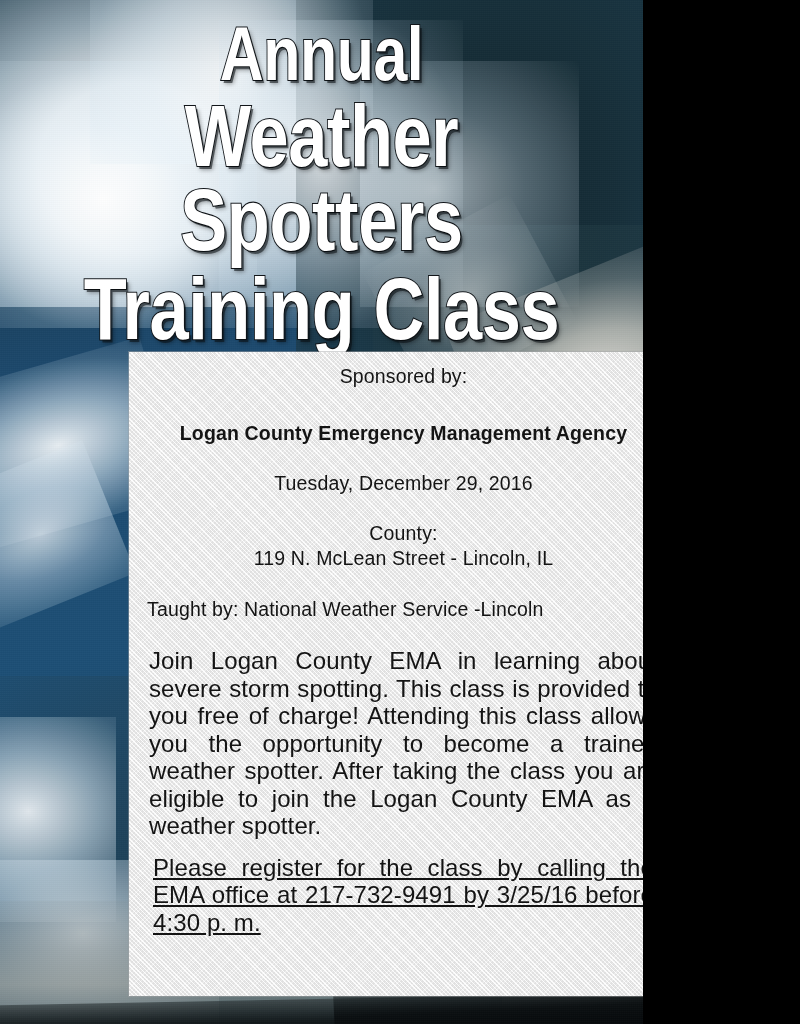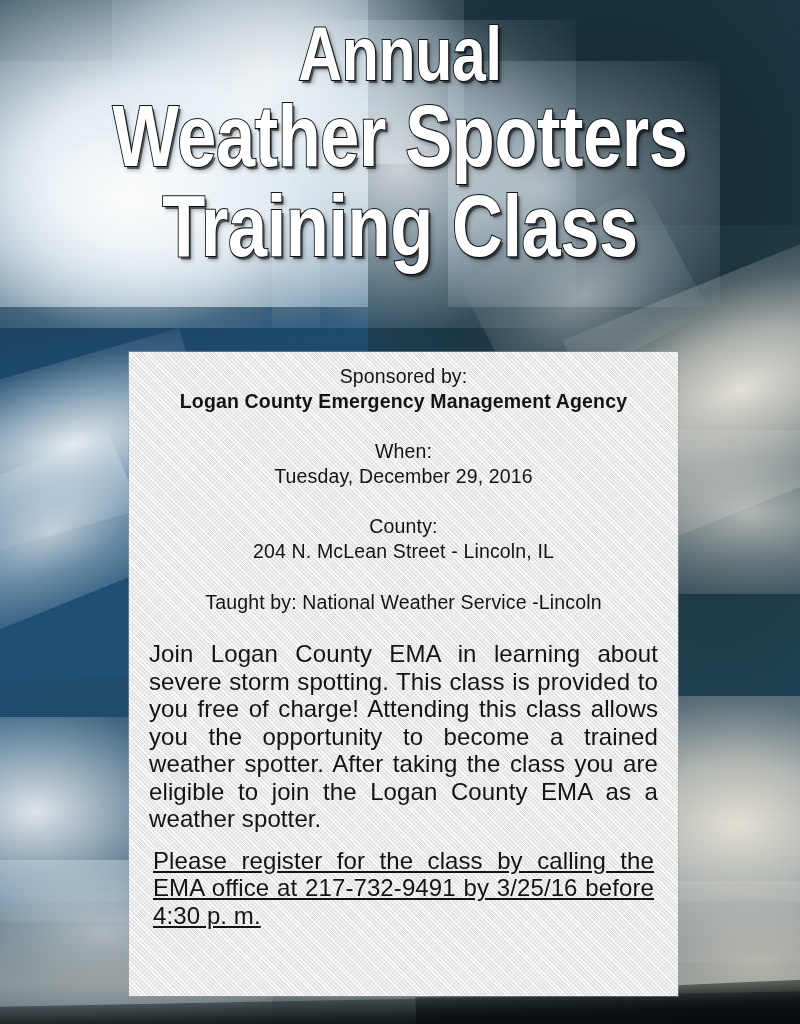--- a/index.html
+++ b/index.html
@@ -3,21 +3,21 @@
 <meta charset="utf-8">
 <title>Annual Weather Spotters Training Class Flyer</title>
 <style>
   html, body {
     margin: 0;
     padding: 0;
     background: #000;
   }
   #flyer {
     position: relative;
-    width: 800px;
+    width: 643px;
     height: 1024px;
     overflow: hidden;
     font-family: "Liberation Sans", sans-serif;
     background: #701a75;
   }
 
   
   .sky-base {
     position: absolute;
     inset: 0;
@@ -289,40 +289,39 @@
     color: #141414;
     font-family: "Liberation Sans", sans-serif;
   }
   .panel .center { text-align: center; }
   .ln {
     font-size: 19.5px;
     line-height: 25px;
     letter-spacing: 0.15px;
     white-space: nowrap;
   }
-  .ln.bold { font-weight: bold; }
+  .ln.bold { font-weight: bold; margin-top: 32px; }
   .spacer-sm { height: 25px; }
   .spacer-xs { height: 14px; }
   .para {
     font-size: 24px;
     line-height: 27.5px;
     text-align: justify;
     text-justify: inter-word;
     letter-spacing: 0.1px;
     margin: 0;
     padding: 0 2px;
   }
   .para.last {
     padding: 0 6px;
     text-decoration: underline;
   }
   .taught {
     font-size: 19.5px;
     line-height: 26px;
-    text-align: center;
     letter-spacing: 0.15px;
     white-space: nowrap;
   }
 </style>
 </head>
 <body>
 
 <div id="flyer">
 
   <div class="sky-base"></div>
@@ -354,27 +353,26 @@
     <span class="title-line t3">Training Class</span>
   </div>
 
   <div class="panel">
 
     <div class="center ln">Sponsored by:</div>
     <div class="center ln bold">Logan County Emergency Management Agency</div>
 
     <div class="spacer-sm"></div>
 
-    <div class="center ln">When:</div>
     <div class="center ln">Tuesday, December 29, 2016</div>
 
     <div class="spacer-sm"></div>
 
     <div class="center ln">County:</div>
-    <div class="center ln">204 N. McLean Street - Lincoln, IL</div>
+    <div class="center ln">119 N. McLean Street - Lincoln, IL</div>
 
     <div class="spacer-sm"></div>
 
     <div class="taught">Taught by:  National Weather Service -Lincoln</div>
 
     <div class="spacer-sm"></div>
 
     <p class="para"> Join Logan County EMA in learning about severe storm spotting. This class is provided to you free of charge! Attending this class allows you the opportunity to become a trained weather spotter. After taking the class you are eligible to join the Logan County EMA as a weather spotter.</p>
 
     <div class="spacer-xs"></div>

